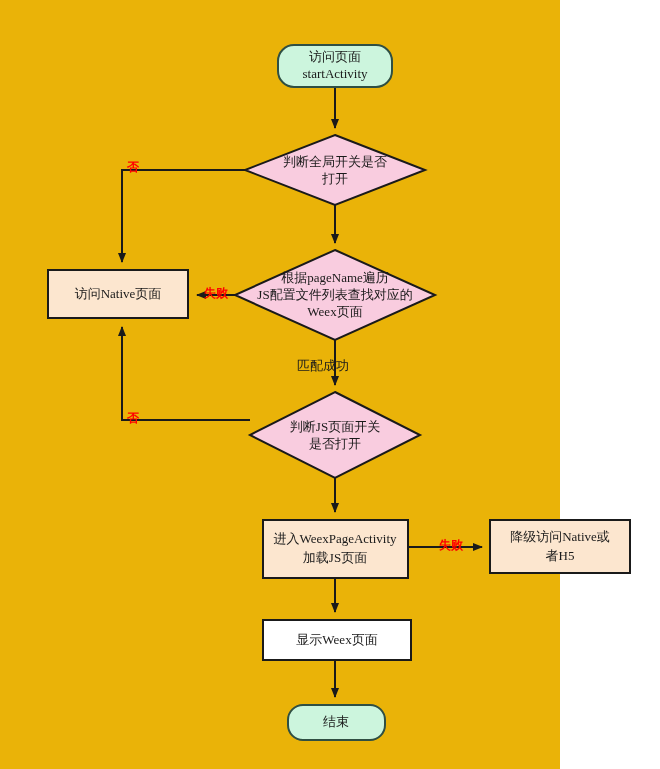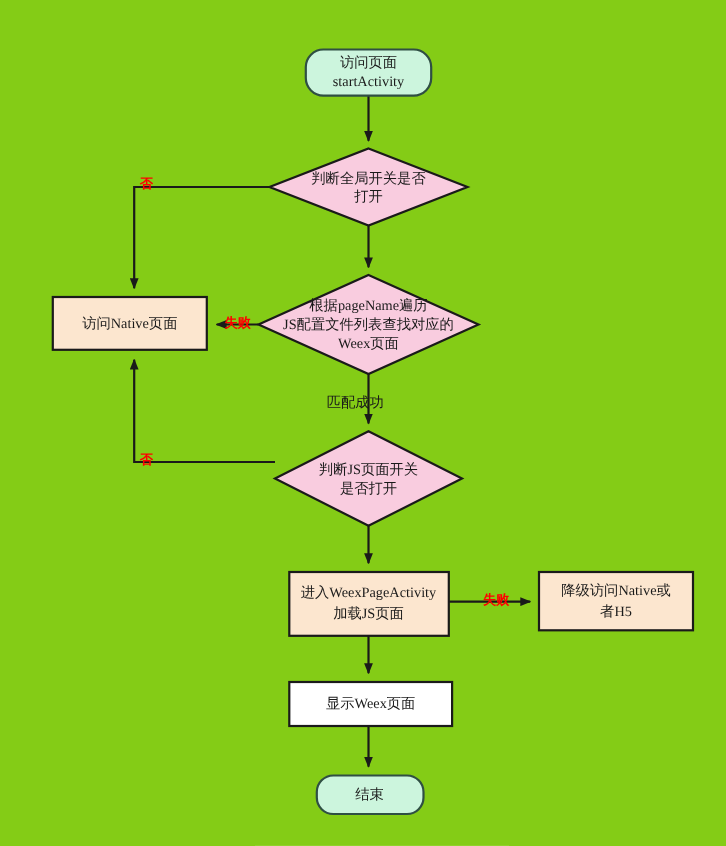--- a/index.html
+++ b/index.html
@@ -8,23 +8,23 @@
     background: #ffffff;
   }
   body {
     width: 660px;
     height: 769px;
     font-family: "Liberation Sans", "DejaVu Sans", sans-serif;
     overflow: hidden;
   }
   #flowchart-root {
     position: relative;
-    width: 660px;
+    width: 560px;
     height: 769px;
-    background: #84cc16;
+    background: #eab308;
   }
   svg.chart-canvas {
     position: absolute;
     left: 0;
     top: 0;
     width: 660px;
     height: 769px;
     display: block;
   }
   .node-text {

